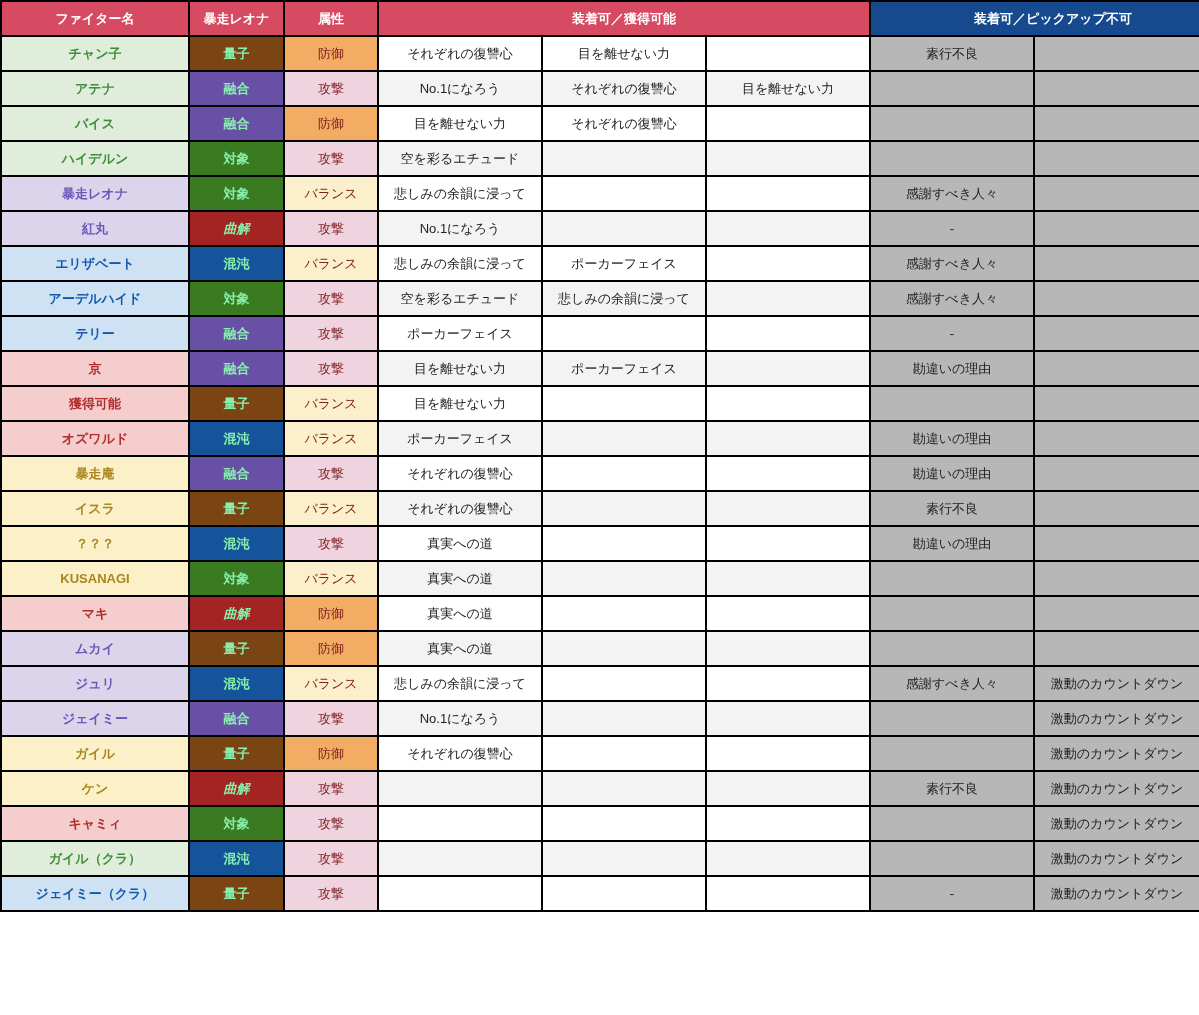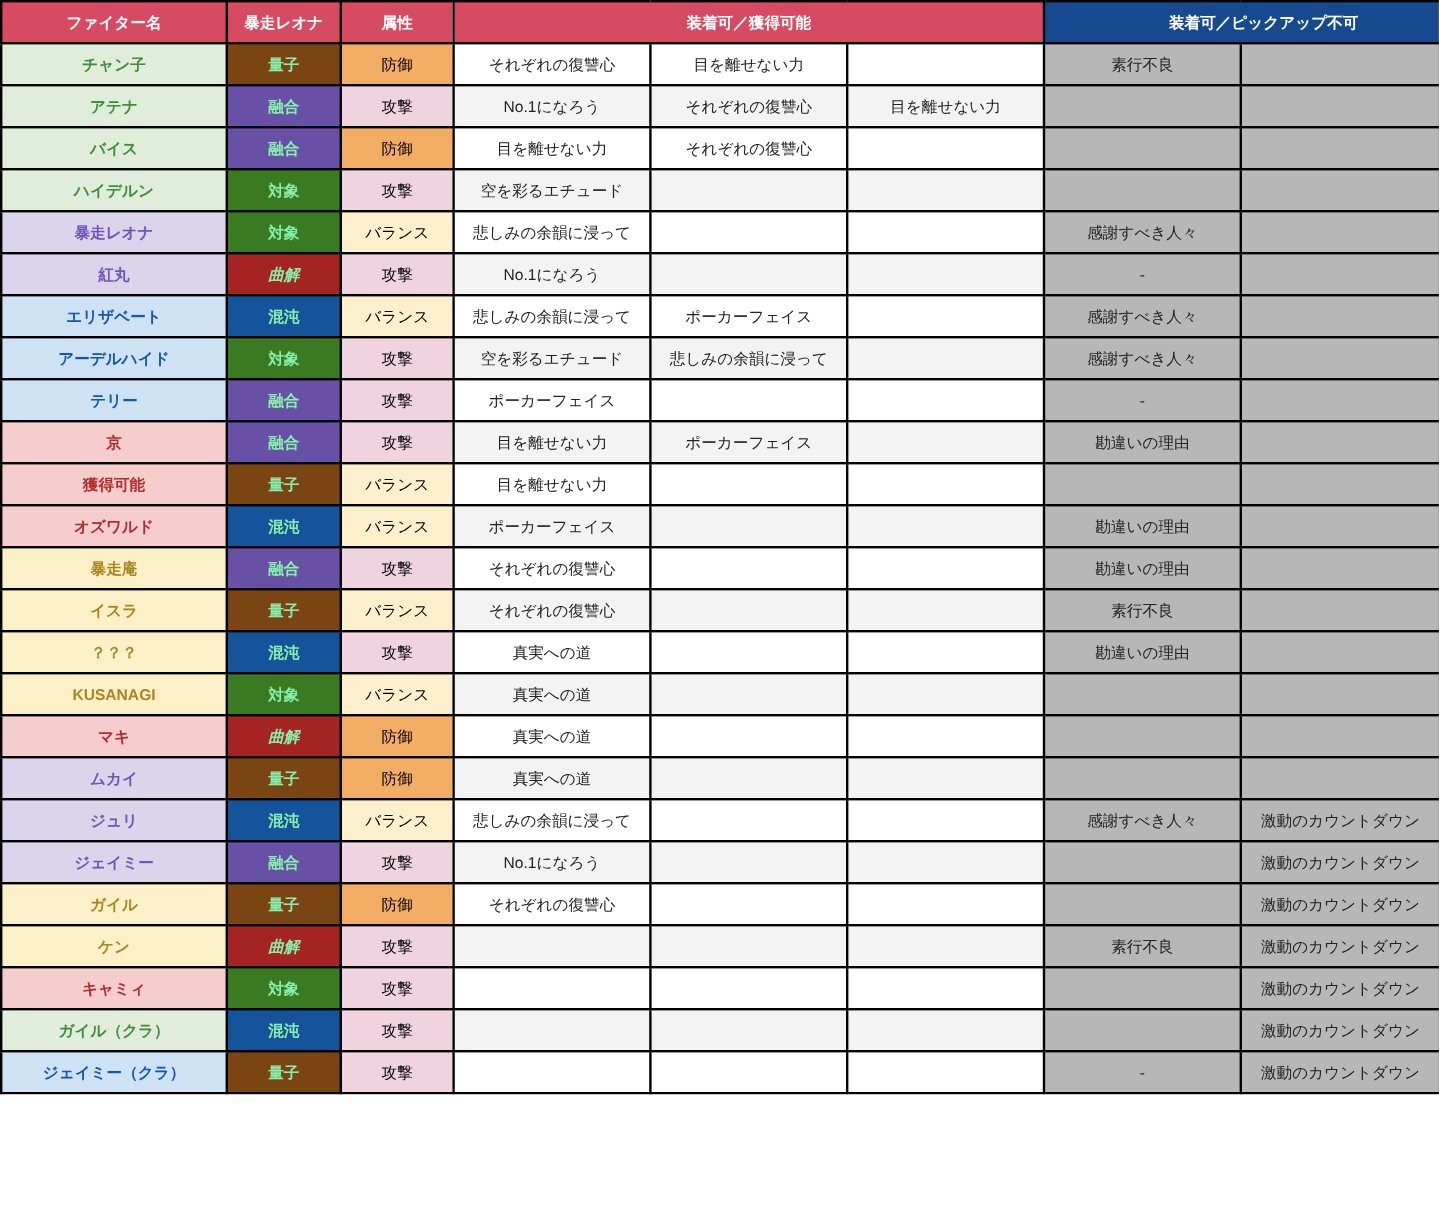--- a/index.html
+++ b/index.html
@@ -27,21 +27,21 @@
   .name-purple{background:var(--name-purple-bg);color:var(--name-purple-text);}
   .name-blue{background:var(--name-blue-bg);color:var(--name-blue-text);}
   .name-red{background:var(--name-red-bg);color:var(--name-red-text);}
   .name-yellow{background:var(--name-yellow-bg);color:var(--name-yellow-text);}
   .cy{font-weight:bold;color:#86efac;}
   .cy-quantum{background:var(--cypher-quantum);}
   .cy-fusion{background:var(--cypher-fusion);}
   .cy-target{background:var(--cypher-target);}
   .cy-distort{background:var(--cypher-distort);font-style:italic;}
   .cy-chaos{background:var(--cypher-chaos);}
-  .at{color:#000000;}
+  .at{color:#7f1d1d;}
   .at-defense{background:var(--attr-defense);}
   .at-attack{background:var(--attr-attack);}
   .at-balance{background:var(--attr-balance);}
   .obt{background:#fff;color:#222;}
   tbody tr:nth-child(even) td.obt{background:var(--alt-row);}
   .gray{background:var(--gray-cell);color:#222;}
 </style>
 </head>
 <body>
 

